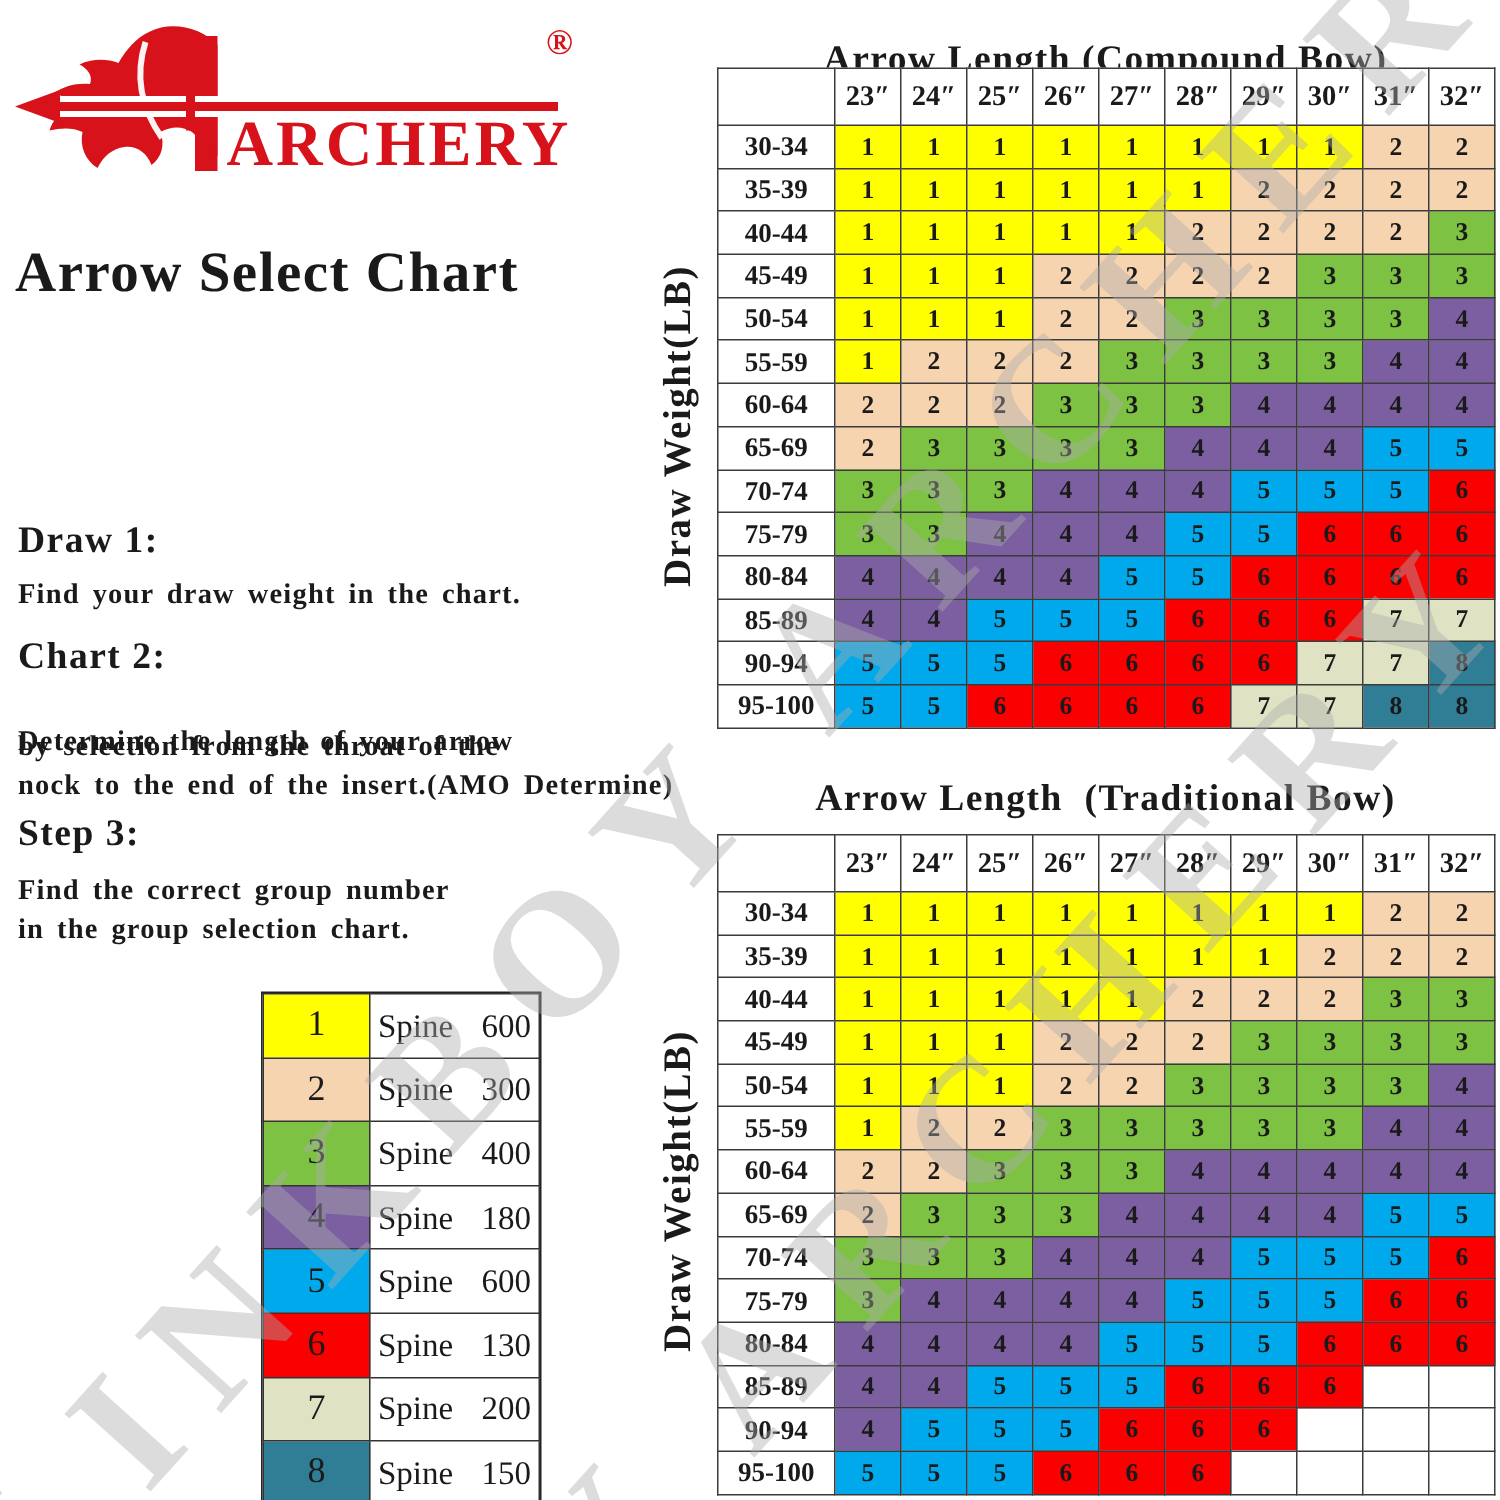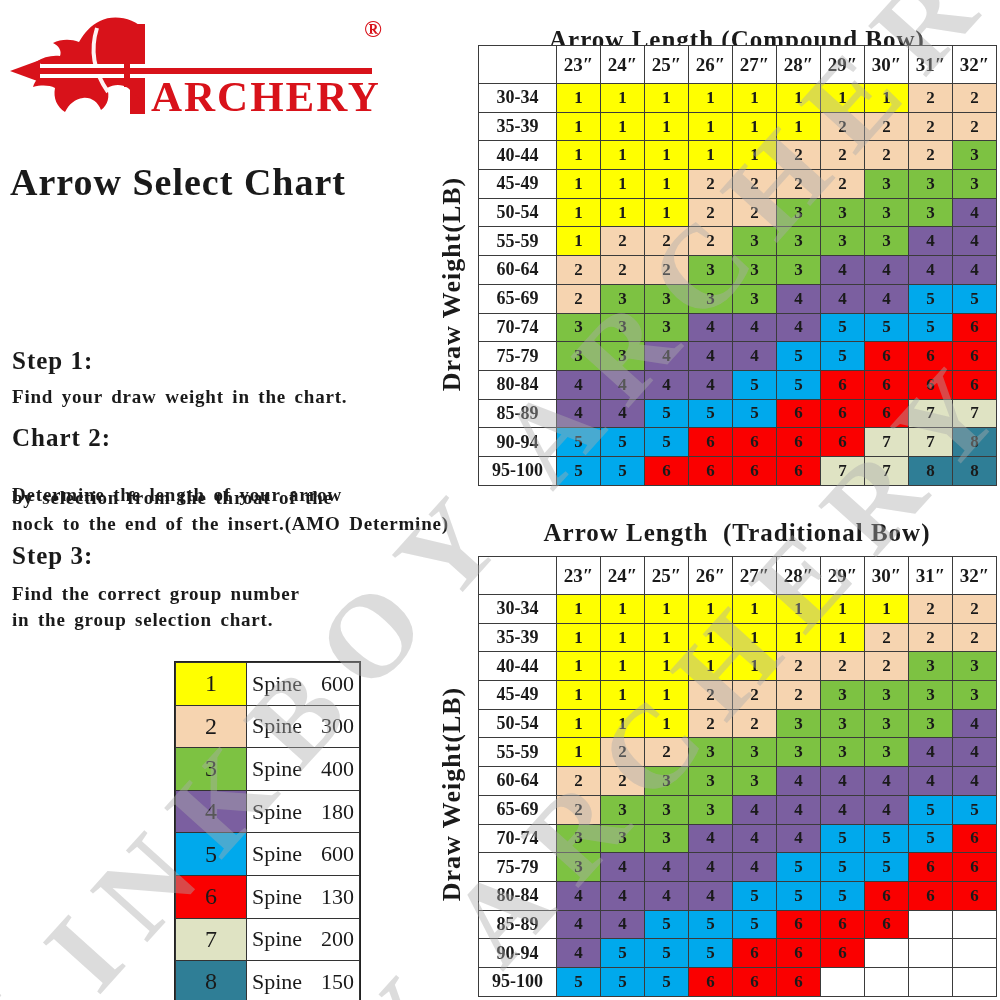--- a/index.html
+++ b/index.html
@@ -93,21 +93,21 @@
     <rect x="116" y="43" width="6" height="32" fill="#d8121a"></rect>
 
     <polygon points="2,59 32,48 32,70" fill="#d8121a"></polygon>
   </svg>
   <div class="abs" id="brandreg">®</div>
   <div class="brand-line" id="brand2">ARCHERY</div>
 </div>
 
 <h1 class="abs" id="page-title" style="margin:0;">Arrow Select Chart</h1>
 
-<div class="abs step-label" style="left:12px;top:347px;">Step 1:</div>
+<div class="abs step-label" style="left:12px;top:347px;">Draw 1:</div>
 <div class="abs step-line" style="left:12px;top:386px;">Find your draw weight in the chart.</div>
 
 <div class="abs step-label" style="left:12px;top:424px;">Chart 2:</div>
 <div class="abs step-line" style="left:12px;top:484px;">Determine the length of your arrow</div>
 <div class="abs step-line" style="left:12px;top:487px;">by selection from the throat of the</div>
 <div class="abs step-line" style="left:12px;top:513px;">nock to the end of the insert.(AMO Determine)</div>
 
 <div class="abs step-label" style="left:12px;top:542px;">Step 3:</div>
 <div class="abs step-line" style="left:12px;top:583px;">Find the correct group number</div>
 <div class="abs step-line" style="left:12px;top:609px;">in the group selection chart.</div>

